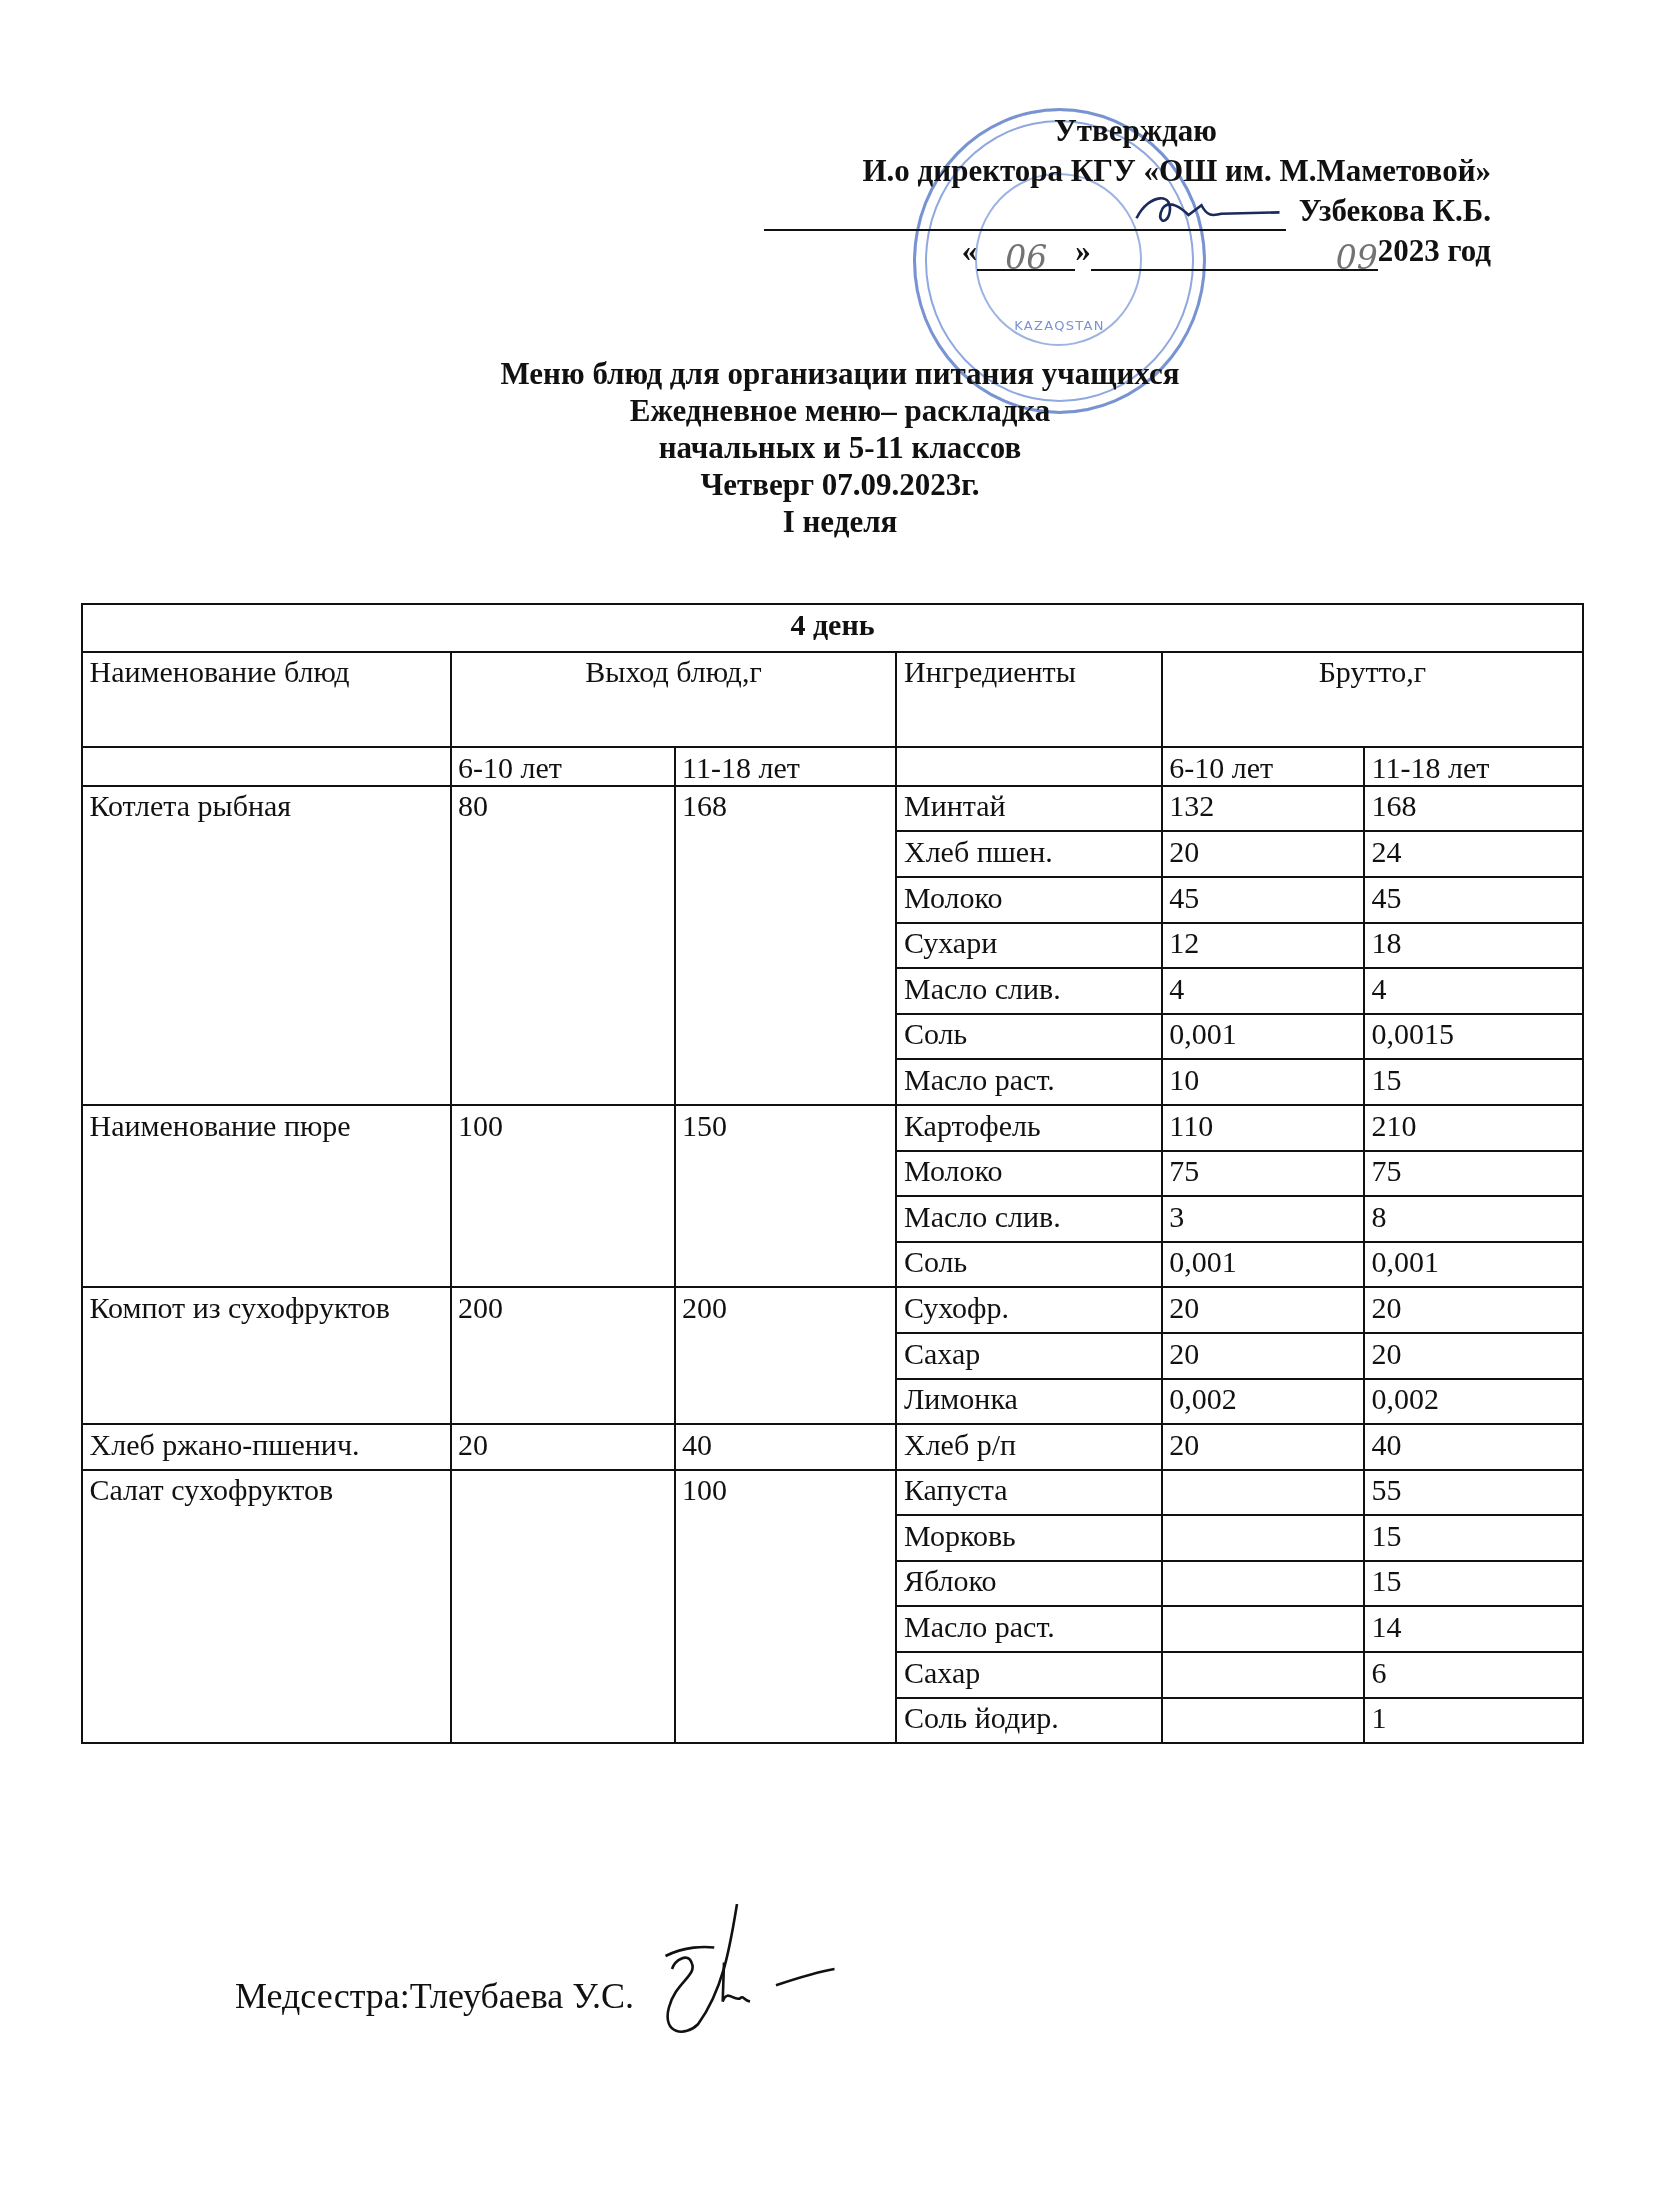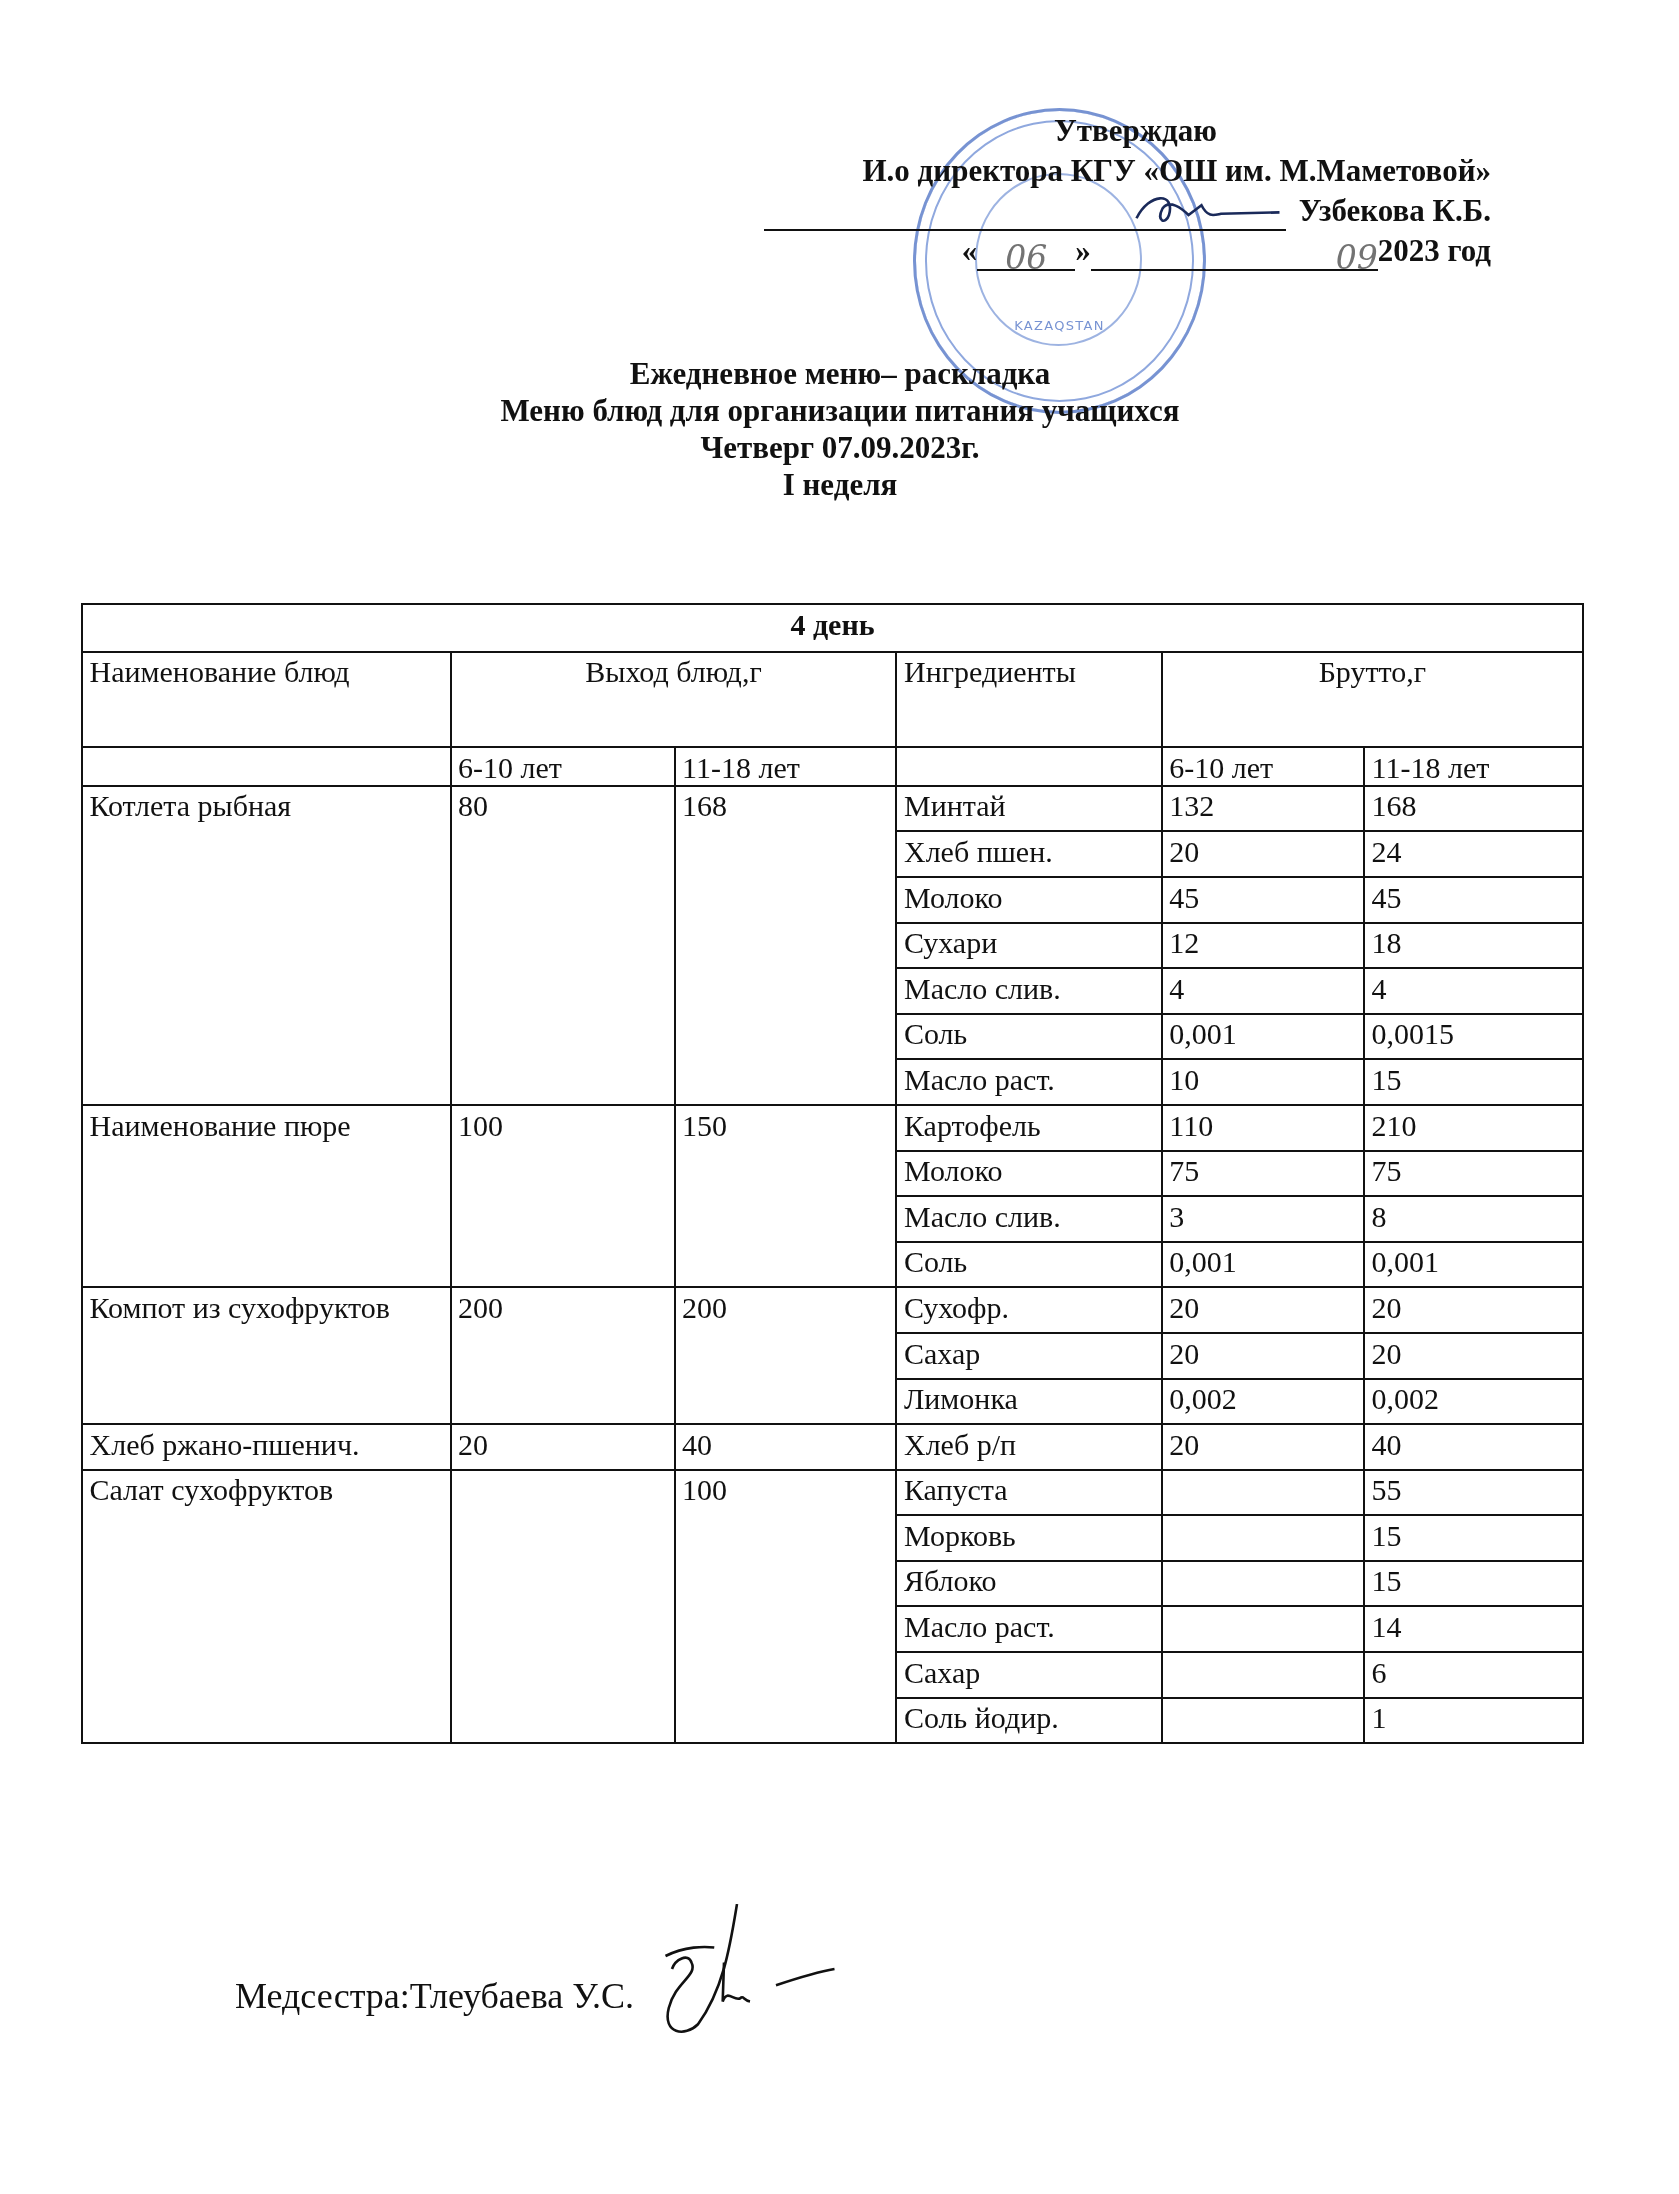--- a/index.html
+++ b/index.html
@@ -54,22 +54,23 @@
   <div class="l4">
     <span>«</span>
     <span class="uline hand" style="width:98px;text-align:center;">06</span>
     <span>»</span>
     <span class="uline hand" style="width:261px;padding-left:26px;">09</span>
     <span>2023 год</span>
   </div>
 </div>
 
 <div class="titles">
+  <div>Меню блюд для организации питания учащихся</div>
   <div>Ежедневное меню– раскладка</div>
-  <div>Меню блюд для организации питания учащихся</div>
+  <div>начальных и  5-11 классов</div>
   <div>Четверг  07.09.2023г.</div>
   <div>I неделя</div>
 </div>
 
 <table class="menu">
   <colgroup>
     <col class="c1">
       <col class="c2">
       <col class="c3">
       <col class="c4">

